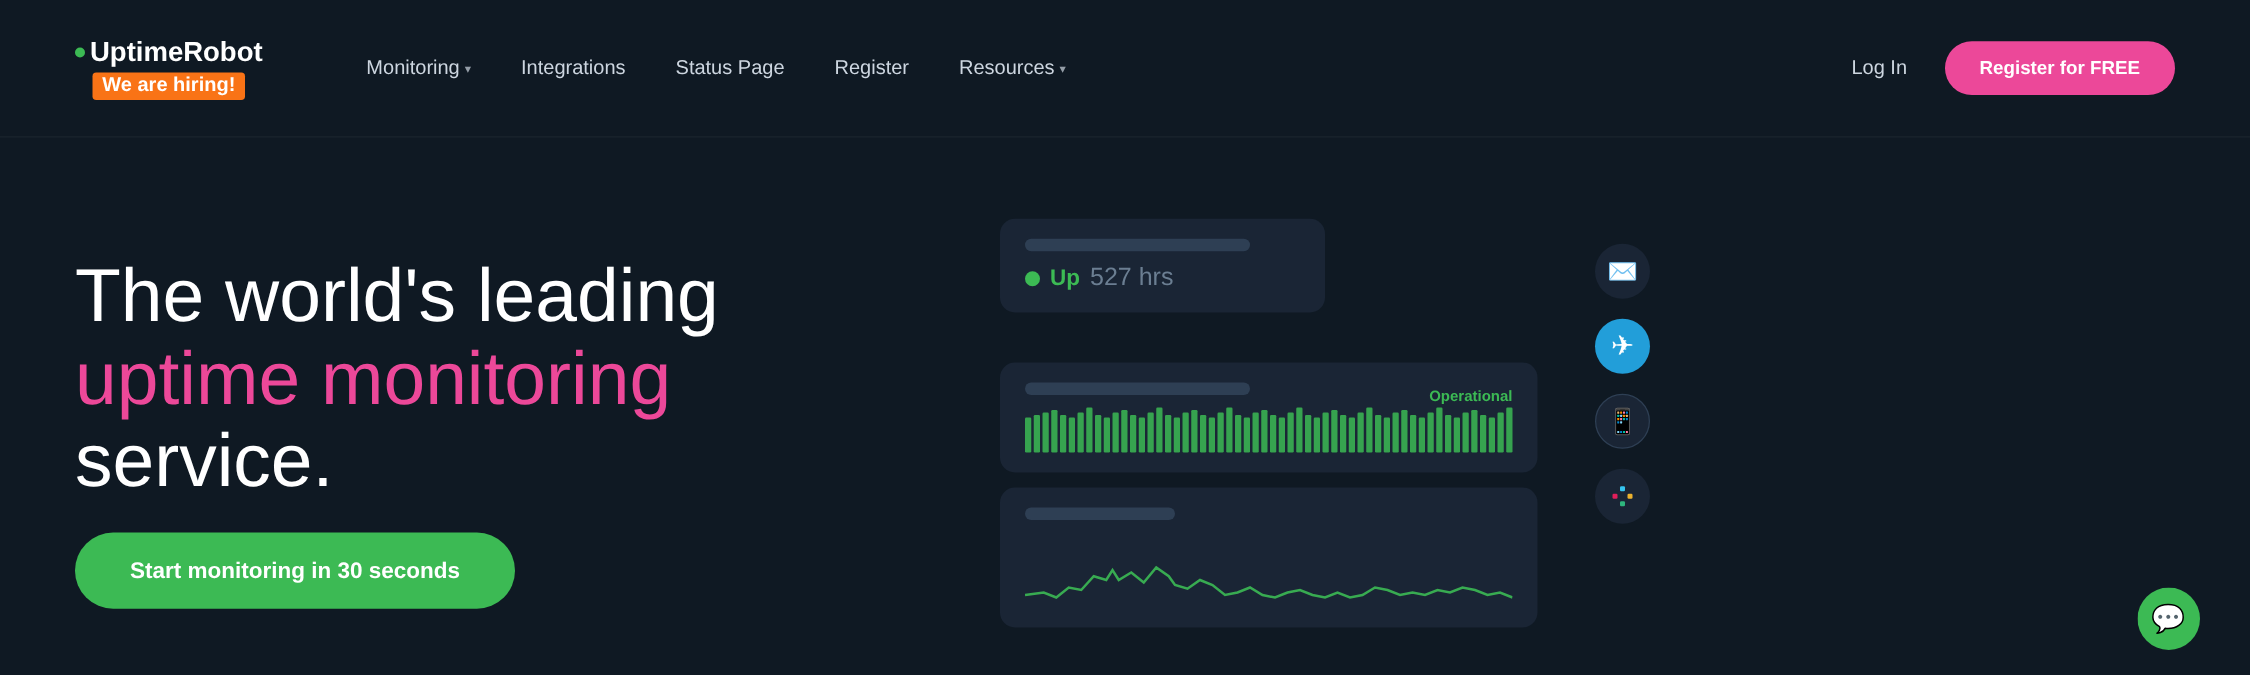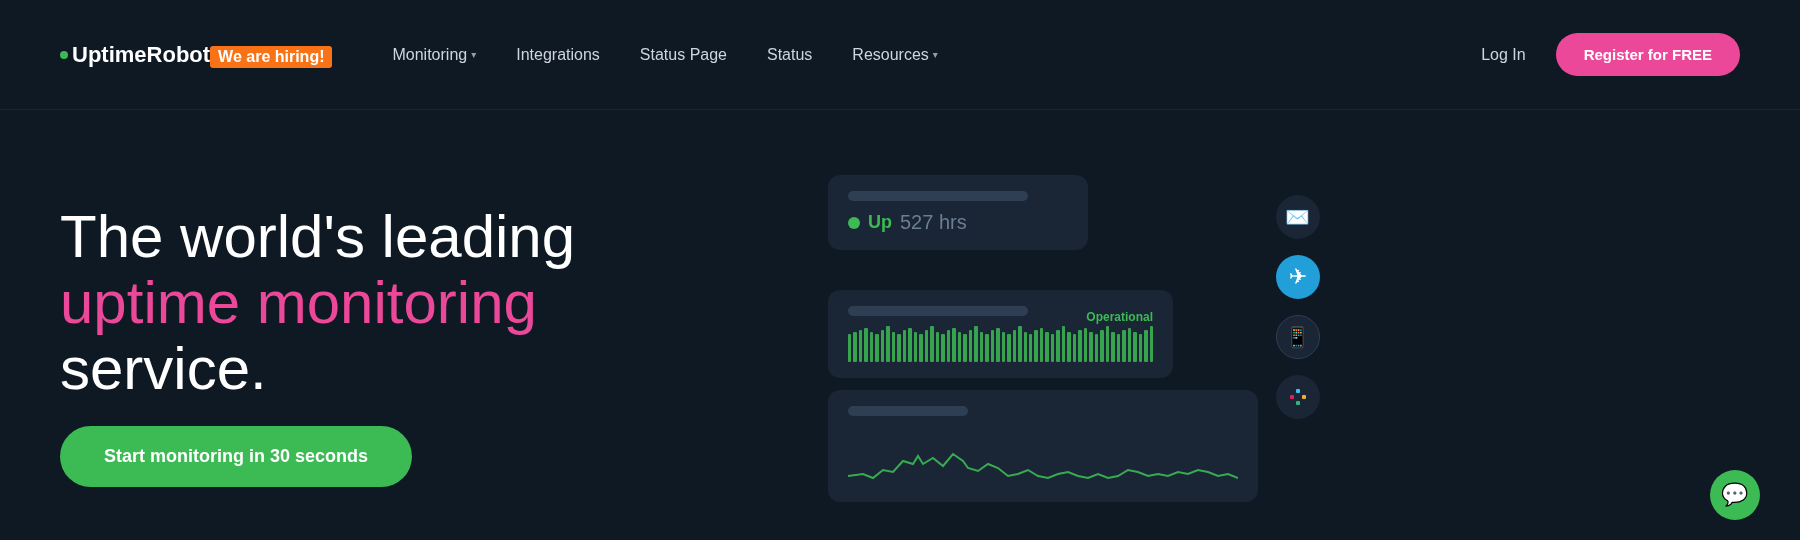--- a/index.html
+++ b/index.html
@@ -15,23 +15,23 @@
     
     nav {
       display: flex;
       align-items: center;
       padding: 0 60px;
       height: 110px;
       border-bottom: 1px solid rgba(255,255,255,0.05);
     }
     .logo-area {
       display: flex;
-      flex-direction: row;
-      align-items: flex-end;
-      margin-right: 60px;
+      flex-direction: column;
+      align-items: center;
+      margin-right: 83px;
     }
     .logo-text {
       font-size: 22px;
       font-weight: 700;
       color: #fff;
       display: flex;
       align-items: center;
       gap: 4px;
     }
     .logo-dot {
@@ -135,21 +135,20 @@
       position: relative;
       height: 340px;
     }
 
     
     .monitor-card {
       background: #1a2535;
       border-radius: 12px;
       padding: 16px 20px;
       position: absolute;
-      margin-left: 28px;
     }
     .monitor-card-top {
       top: 0;
       left: 0;
       width: 260px;
     }
     .monitor-card-mid {
       top: 120px;
       left: 0;
       width: 420px;
@@ -280,21 +279,21 @@
       <span>Monitoring</span>
       <span class="chevron">▾</span>
     </div>
     <div class="nav-link">
       <span>Integrations</span>
     </div>
     <div class="nav-link">
       <span>Status Page</span>
     </div>
     <div class="nav-link">
-      <span>Status</span>
+      <span>Register</span>
     </div>
     <div class="nav-link">
       <span>Resources</span>
       <span class="chevron">▾</span>
     </div>
   </div>
 
   <div class="nav-right">
     <div class="login-link">Log In</div>
     <button class="register-btn">Register for FREE</button>
@@ -311,21 +310,21 @@
 
     <div class="monitor-card monitor-card-top">
       <div class="card-bar medium"></div>
       <div class="status-row">
         <div class="status-dot"></div>
         <span class="status-up">Up</span>
         <span class="status-hrs">527 hrs</span>
       </div>
     </div>
 
-    <div class="monitor-card monitor-card-mid" style="position:absolute;top:115px;left:0;width:345px;border-radius:12px;">
+    <div class="monitor-card monitor-card-mid" style="position:absolute;top:115px;left:0;width:430px;border-radius:12px;">
       <div style="position:relative;">
         <div class="card-bar medium"></div>
         <span class="operational-label">Operational</span>
       </div>
       <div class="bars-chart" id="bars-chart">
           <div class="bar-item" style="height: 28px;"></div>
           <div class="bar-item" style="height: 30px;"></div>
           <div class="bar-item" style="height: 32px;"></div>
           <div class="bar-item" style="height: 34px;"></div>
           <div class="bar-item" style="height: 30px;"></div>

